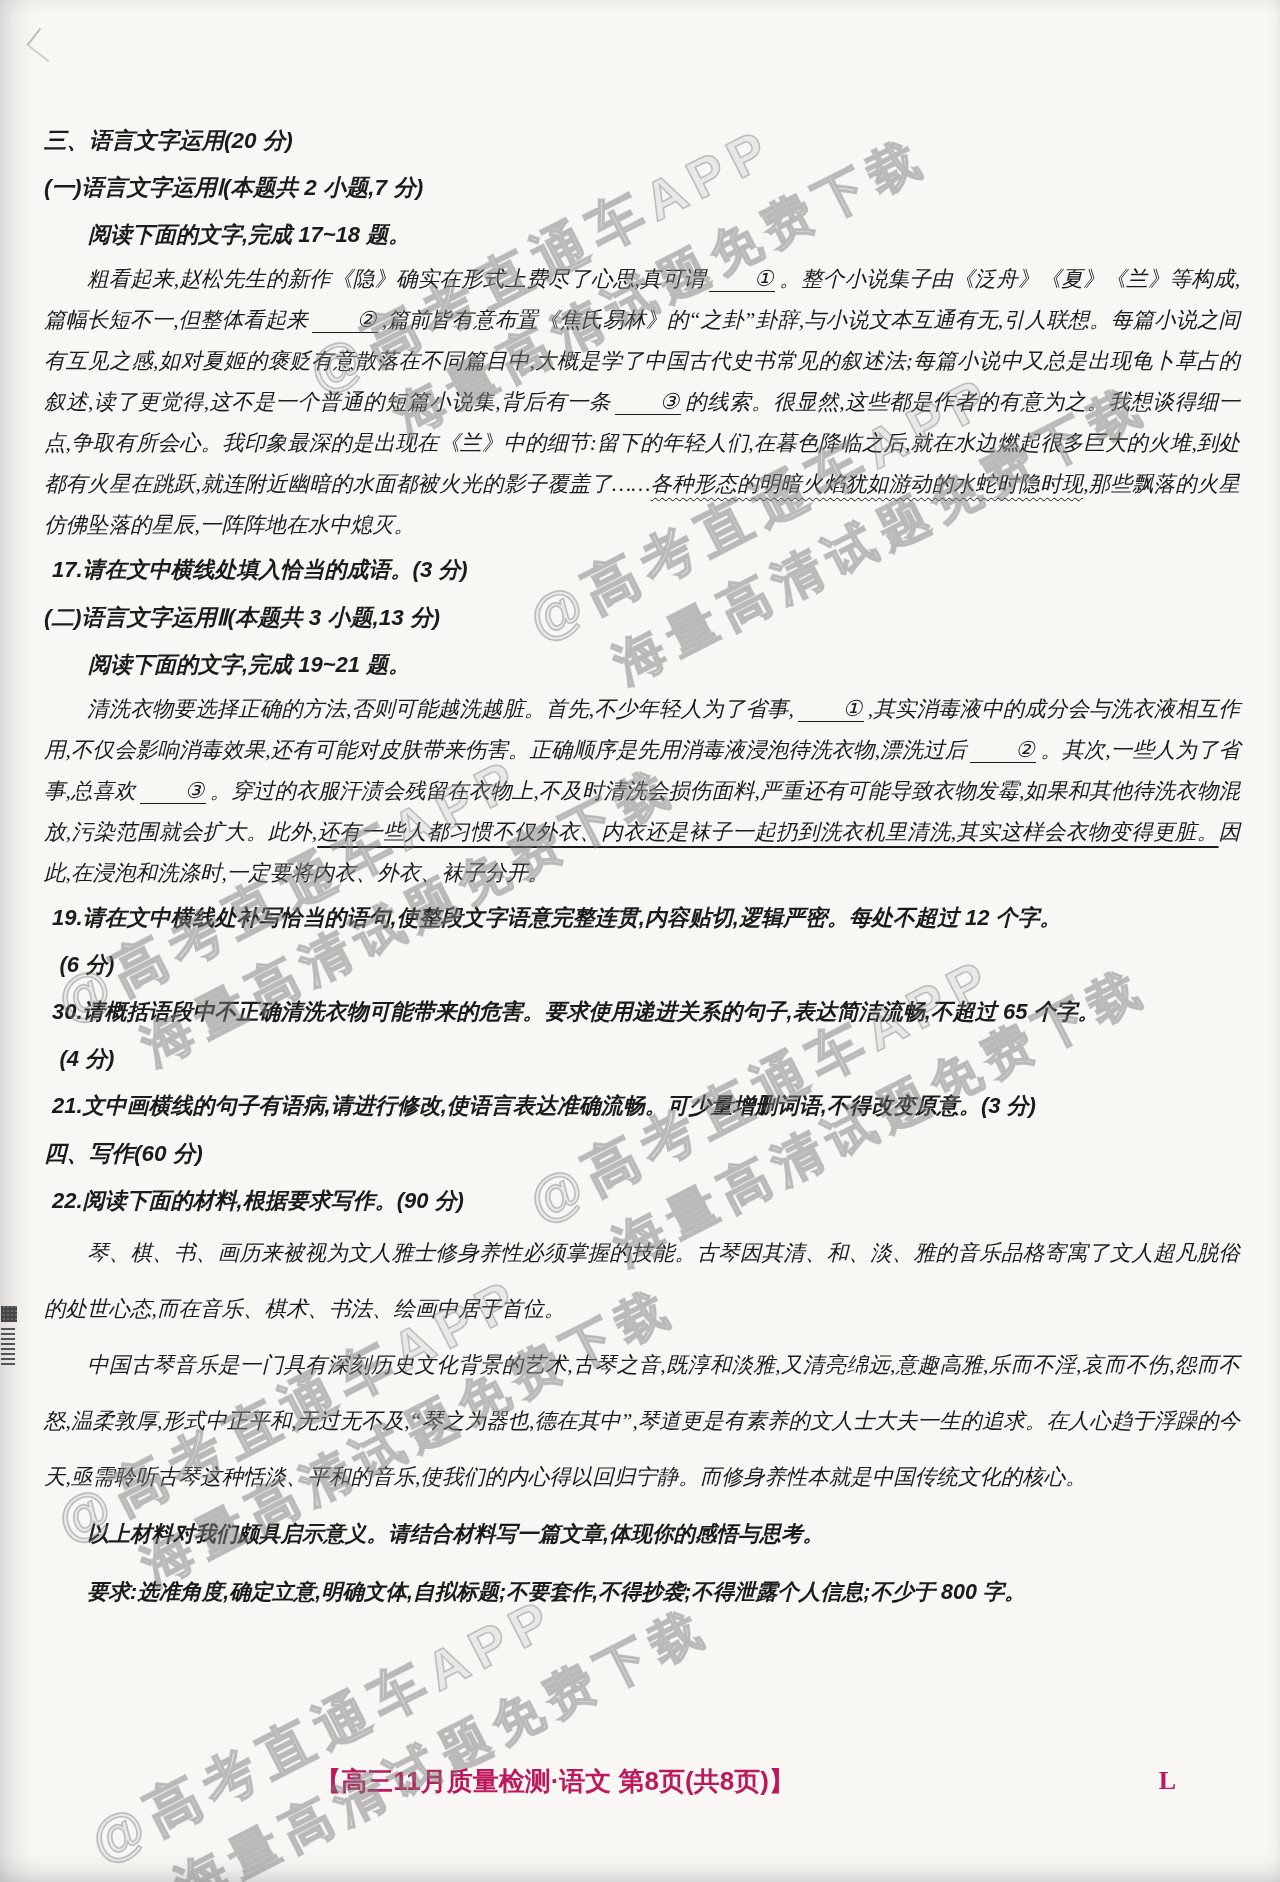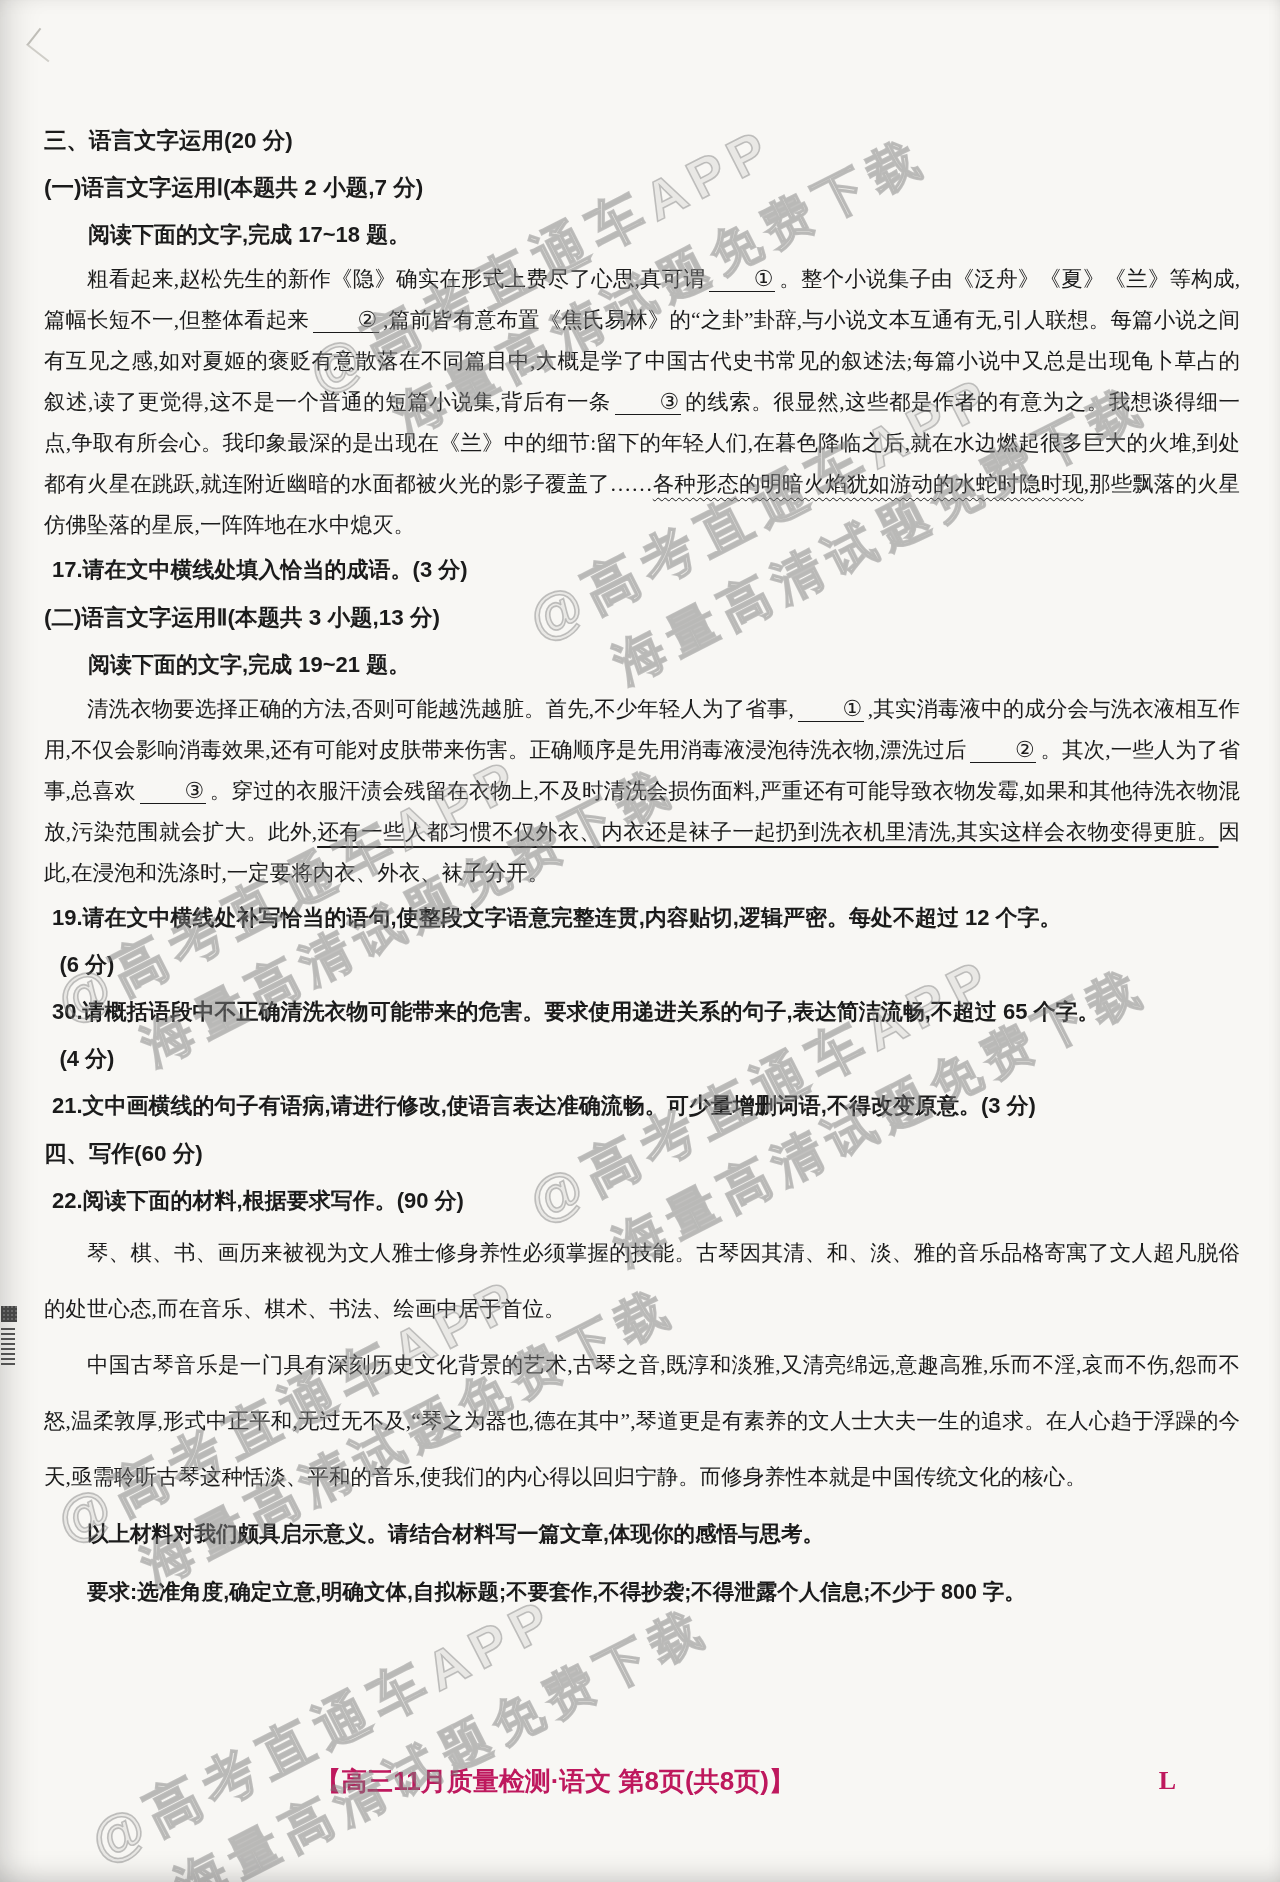--- a/index.html
+++ b/index.html
@@ -54,21 +54,21 @@
     text-shadow:0 0 1px rgba(150,150,150,0.15);
     line-height:1;
   }
   .wm .wm-line2{margin-top:26px;margin-left:56px;font-size:50px;}
 
   
   .content{
     position:absolute;left:44px;right:40px;top:116px;z-index:2;
     font-size:21.5px;
   }
-  .block{position:relative;}
+  .block{position:relative;font-style:italic;}
   .heading{
     font-family:"Liberation Sans", sans-serif;
     font-weight:700;font-size:22.5px;line-height:45px;margin:2px 0;
   }
   .question{
     font-family:"Liberation Sans", sans-serif;
     font-weight:700;font-size:22px;line-height:46px;margin:1px 8px;
     text-align:justify;
   }
   .cont{

